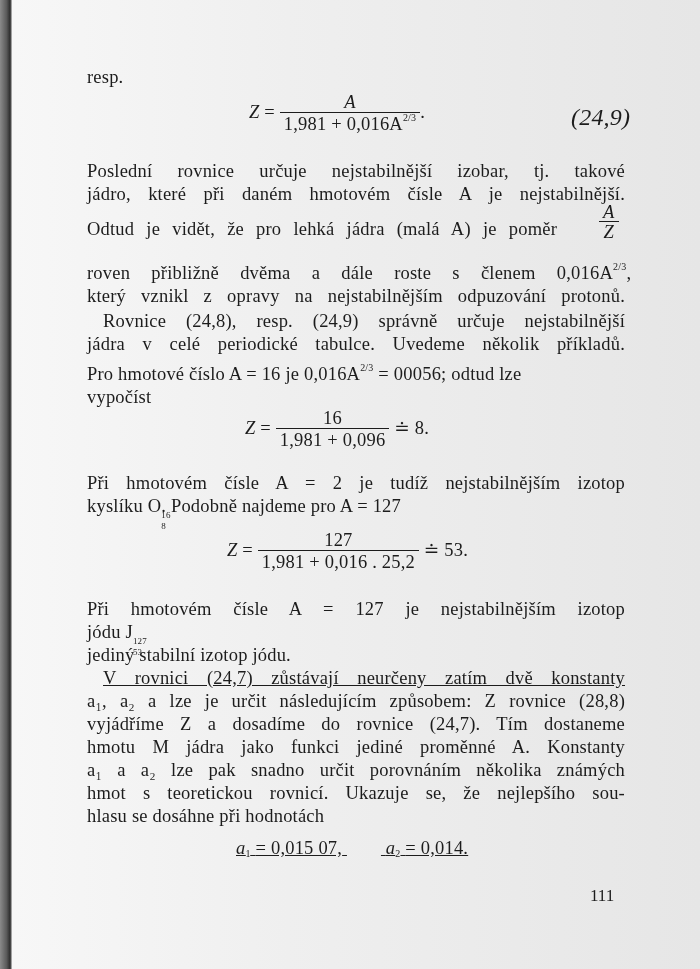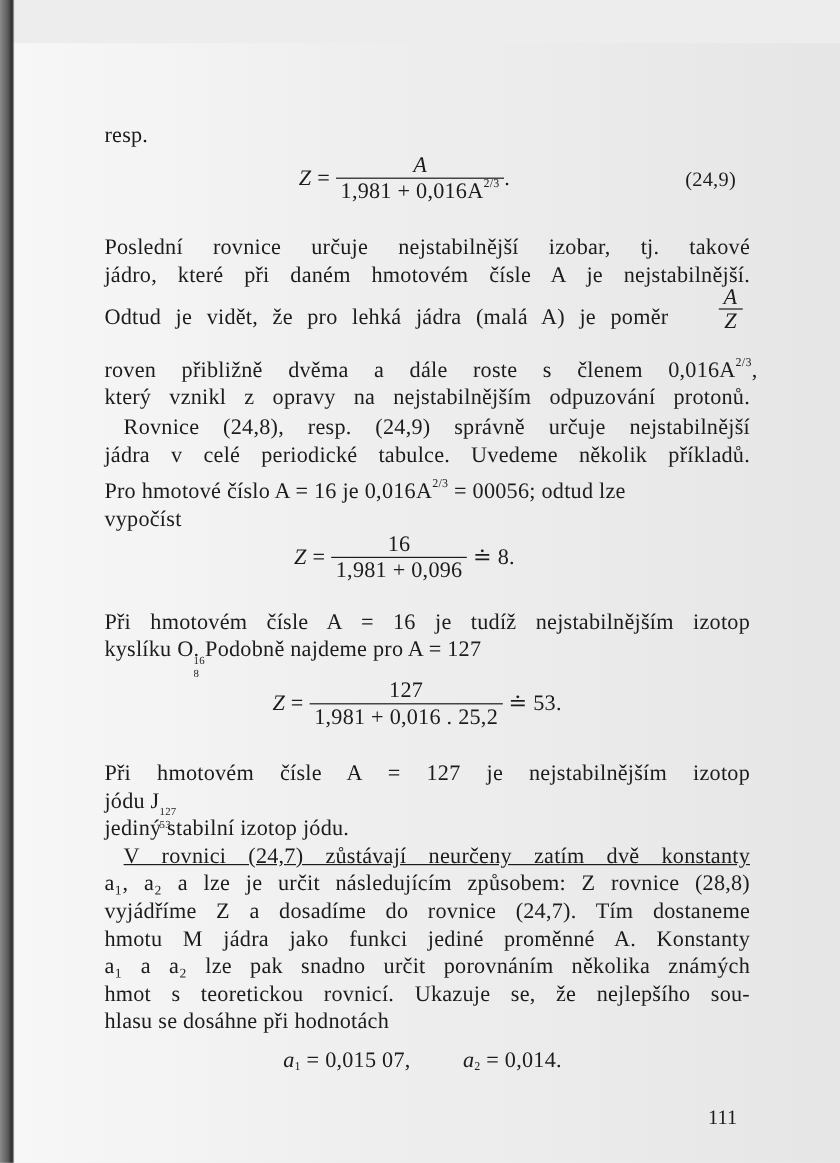--- a/index.html
+++ b/index.html
@@ -9,37 +9,36 @@
       font-family: "Liberation Serif", "DejaVu Serif", serif;
       color: #1c1c1c;
     }
     .spine {
       position: absolute; left: 0; top: 0; width: 12px; height: 969px;
       background: linear-gradient(to right, #8a8a8a 0%, #5a5a5a 55%, #2a2a2a 85%, #cfcfcf 100%);
     }
     .page {
       position: absolute; left: 12px; top: 0; right: 0; bottom: 0;
       background: linear-gradient(to right, #f7f7f7 0%, #efefef 40%, #e6e6e6 100%);
-      margin-top: 36px;
     }
     .text {
       position: absolute; left: 75px; width: 538px;
       font-size: 18.5px; letter-spacing: 0.2px;
     }
     .line { position: absolute; left: 0; width: 538px; white-space: nowrap; line-height: 22px; }
     .just { text-align: justify; text-align-last: justify; }
     .indent { padding-left: 16px; box-sizing: border-box; }
     i.m { font-style: italic; }
     sup.f { font-size: 10px; vertical-align: 9px; line-height: 0; }
     sub.s { font-size: 10px; vertical-align: -3px; line-height: 0; }
     .frac { display: inline-block; vertical-align: middle; text-align: center; }
     .frac .num { display: block; padding: 0 4px; line-height: 20px; }
     .frac .den { display: block; border-top: 1px solid #1c1c1c; padding: 0 4px; line-height: 22px; }
     .eq { position: absolute; white-space: nowrap; font-size: 18.5px; }
-    .eqno { position: absolute; left: 558px; font-size: 17px; }
+    .eqno { position: absolute; left: 558px; font-size: 24px; font-style: italic; }
     .pagenum { position: absolute; left: 578px; top: 886px; font-size: 17px; }
     .iso { display: inline-block; position: relative; }
     .iso .ss { position: absolute; font-size: 9px; left: 100%; line-height: 9px; }
   </style>
 </head>
 <body>
 
 <div class="spine"></div>
 <div class="page">
 
@@ -80,21 +79,21 @@
 
     <div class="eq" style="left:158px; top:408px;">
       <i class="m">Z</i><span> = </span>
       <span class="frac">
         <span class="num">16</span>
         <span class="den">1,981 + 0,096</span>
       </span>
       <span>≐ 8.</span>
     </div>
 
-    <div class="line just" style="top:472px;">Při hmotovém čísle A = 16 je tudíž nejstabilnějším izotop</div>
+    <div class="line just" style="top:472px;">Při hmotovém čísle A = 2 je tudíž nejstabilnějším izotop</div>
     <div class="line" style="top:495px;">
       <span>kyslíku O</span><span class="iso"><span class="ss" style="top:-1px;">16</span><span class="ss" style="top:10px;">8</span></span><span style="padding-left:0;">. Podobně najdeme pro A = 127</span>
     </div>
 
     <div class="eq" style="left:140px; top:530px;">
       <i class="m">Z</i><span> = </span>
       <span class="frac">
         <span class="num">127</span>
         <span class="den">1,981 + 0,016 . 25,2</span>
       </span>
@@ -108,21 +107,21 @@
     <div class="line" style="top:644px;">jediný stabilní izotop jódu.</div>
 
     <div class="line just indent" style="top:667px;text-decoration:underline;">V rovnici (24,7) zůstávají neurčeny zatím dvě konstanty</div>
     <div class="line just" style="top:690px;">a₁, a₂ a lze je určit následujícím způsobem: Z rovnice (28,8)</div>
     <div class="line just" style="top:713px;">vyjádříme Z a dosadíme do rovnice (24,7). Tím dostaneme</div>
     <div class="line just" style="top:736px;">hmotu M jádra jako funkci jediné proměnné A. Konstanty</div>
     <div class="line just" style="top:759px;">a₁ a a₂ lze pak snadno určit porovnáním několika známých</div>
     <div class="line just" style="top:782px;">hmot s teoretickou rovnicí. Ukazuje se, že nejlepšího sou-</div>
     <div class="line" style="top:805px;">hlasu se dosáhne při hodnotách</div>
 
-    <div class="eq" style="left:149px; top:838px;">
+    <div class="eq" style="left:149px; top:838px;text-decoration:underline;">
       <i class="m">a</i><sub class="s">1</sub>
       <span>= 0,015 07,</span>
       <span style="display:inline-block; width:34px;"></span>
       <i class="m">a</i><sub class="s">2</sub>
       <span>= 0,014.</span>
     </div>
 
   </div>
 
   <div class="pagenum">111</div>

